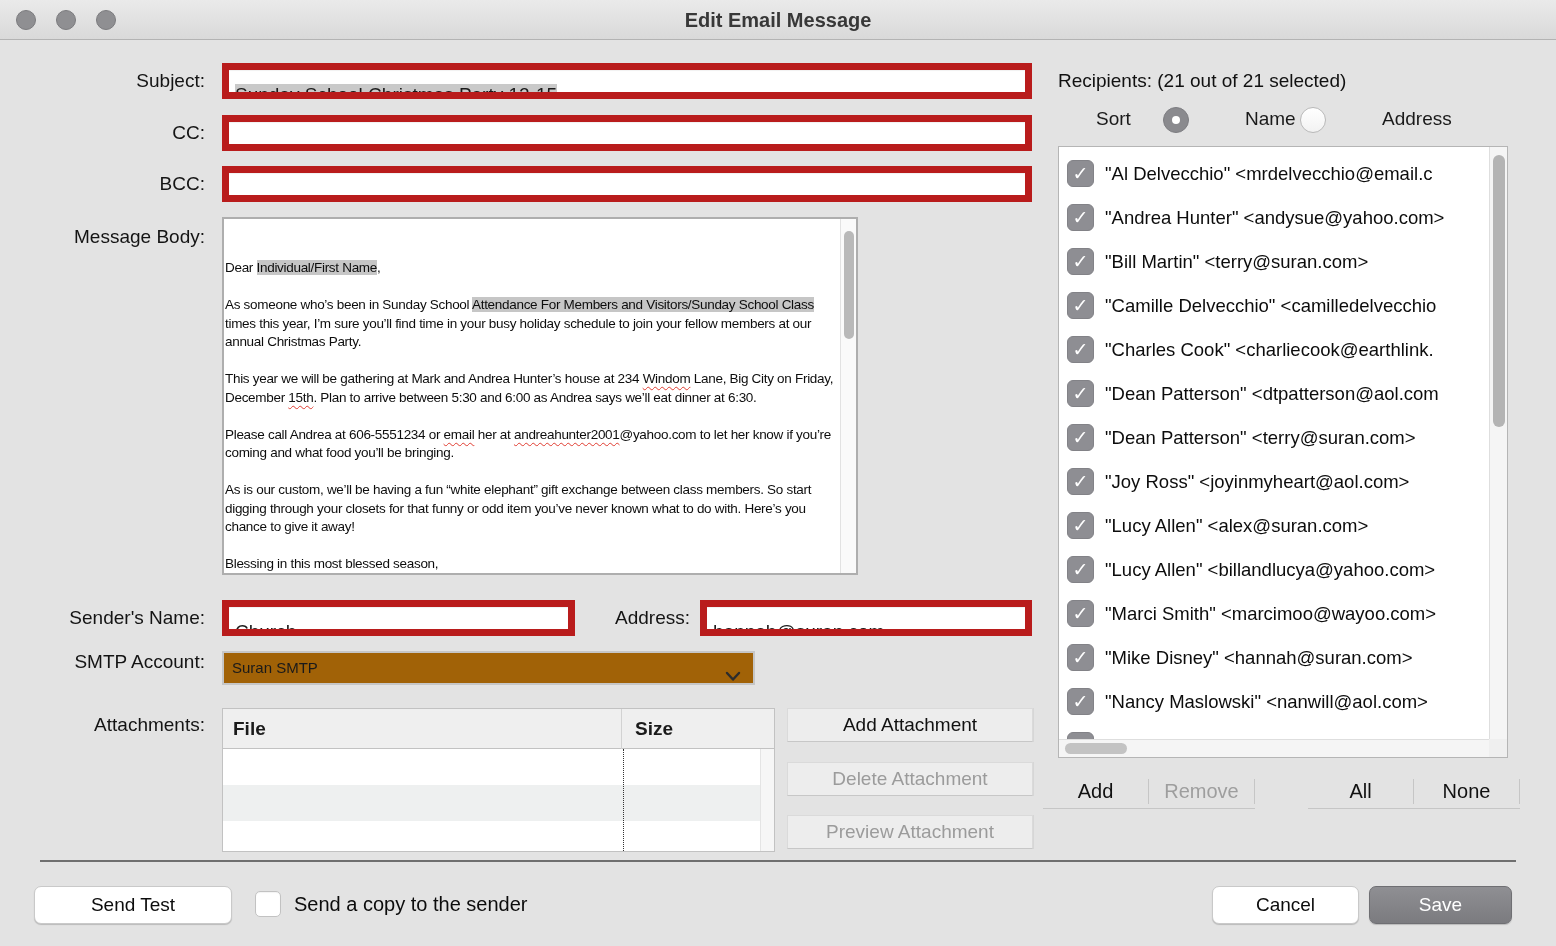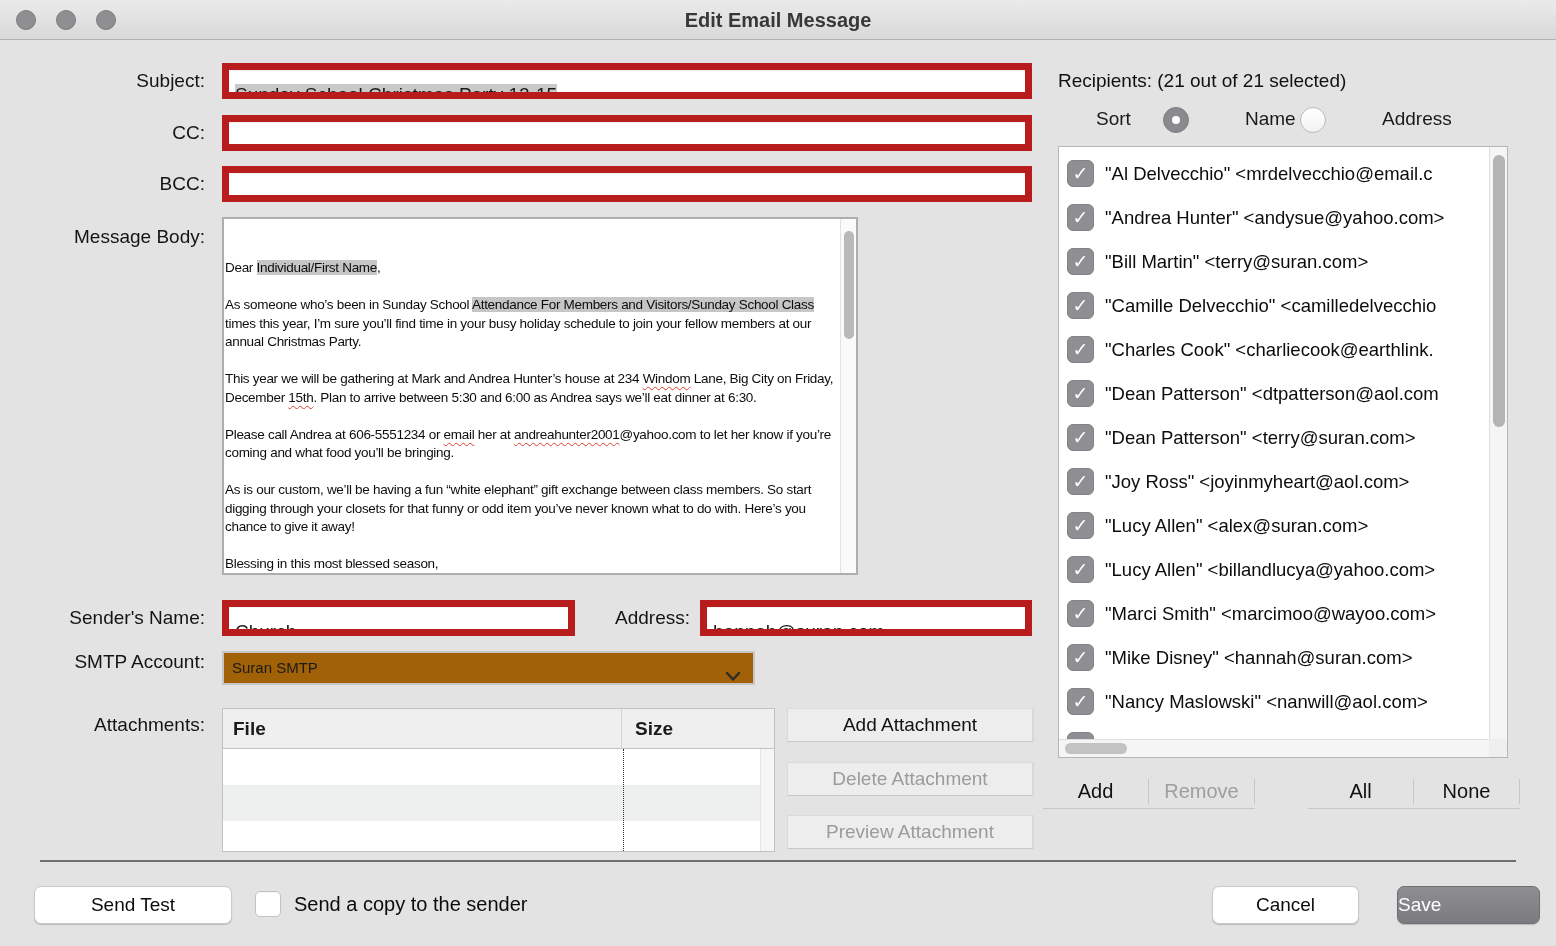--- a/index.html
+++ b/index.html
@@ -85,21 +85,21 @@
   .seg-btn { flex:1; font-size:20px; text-align:center; line-height:32px; color:#111; padding:0 10px; }
   .seg-btn.disabled { color:#9e9e9e; }
   .seg-sep { width:1px; background:#c6c6c6; margin:4px 0; }
 
   
   .footer-divider { position:absolute; left:40px; top:860px; width:1476px; height:2px; background:#6f6f6f; }
   .push-btn { position:absolute; top:886px; height:38px; background:#fff; border:1px solid #c9c9c9;
     border-radius:7px; box-shadow:0 1px 1px rgba(0,0,0,.18); font-size:19px; text-align:center; line-height:36px; color:#0c0c0c; }
   .save-btn { position:absolute; top:886px; height:38px; border-radius:7px;
     background:linear-gradient(#8f8f93,#7b7b7f); border:1px solid #6f6f73;
-    box-shadow:0 1px 1px rgba(0,0,0,.18); font-size:19px; font-weight:500; text-align:left; line-height:36px; color:#fff;margin-left:28px; }
+    box-shadow:0 1px 1px rgba(0,0,0,.18); font-size:19px; font-weight:500; text-align:center; line-height:36px; color:#fff; }
   .foot-cb { position:absolute; left:255px; top:891px; width:26px; height:26px; background:#fff;
     border:1px solid #c2c2c2; border-radius:5px; box-shadow:inset 0 1px 1px rgba(0,0,0,.05); }
   .foot-cb-lbl { position:absolute; left:294px; top:891px; font-size:20px; font-weight:500; line-height:26px; color:#0c0c0c; }
 </style>
 </head>
 <body>
 
 <div id="app">
 
   <div class="titlebar">

